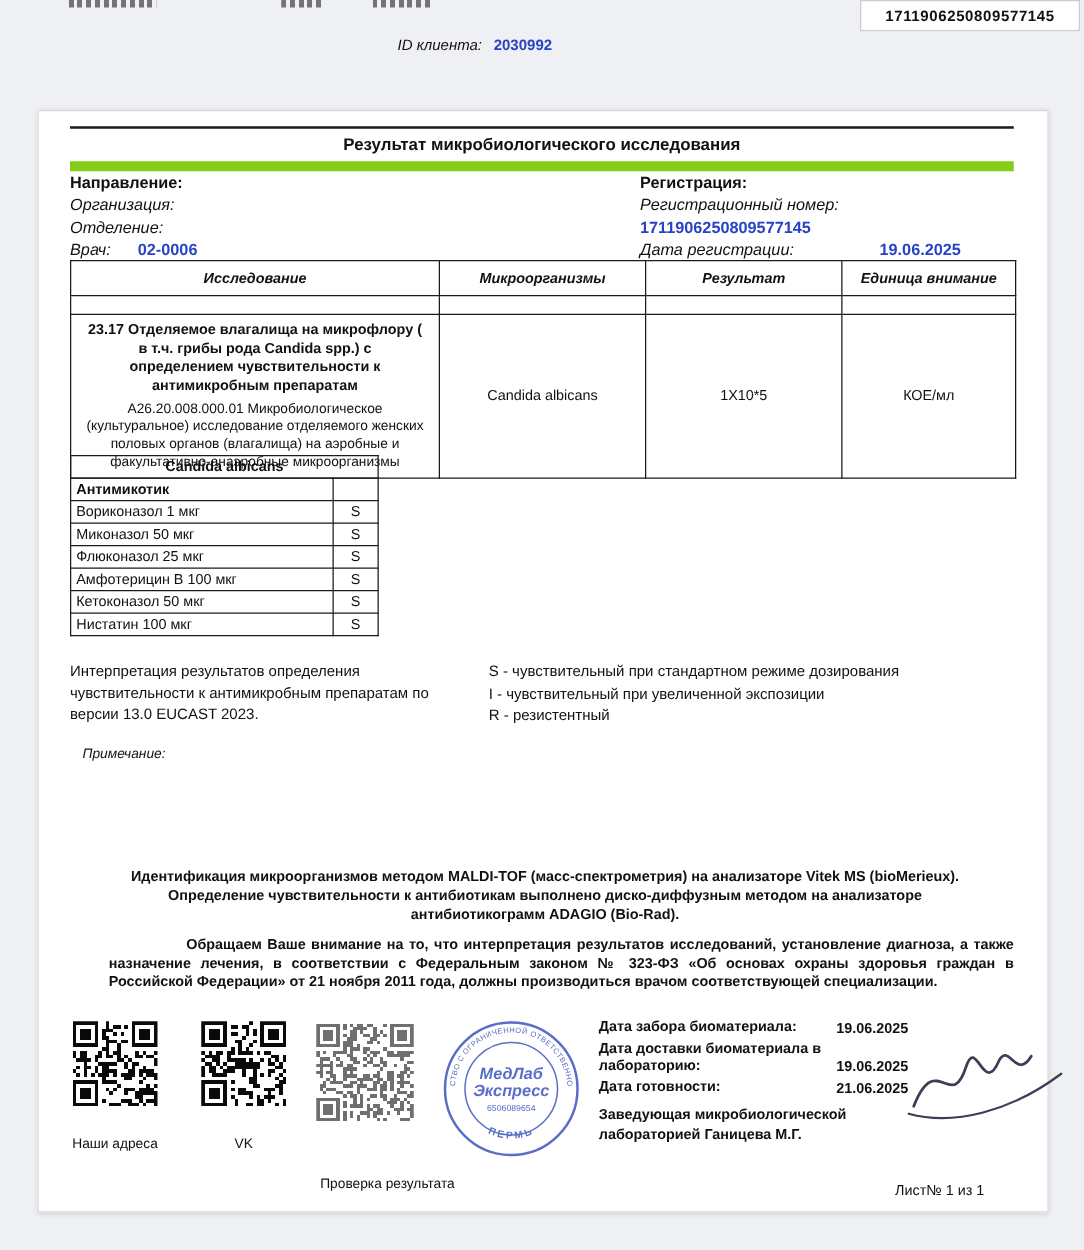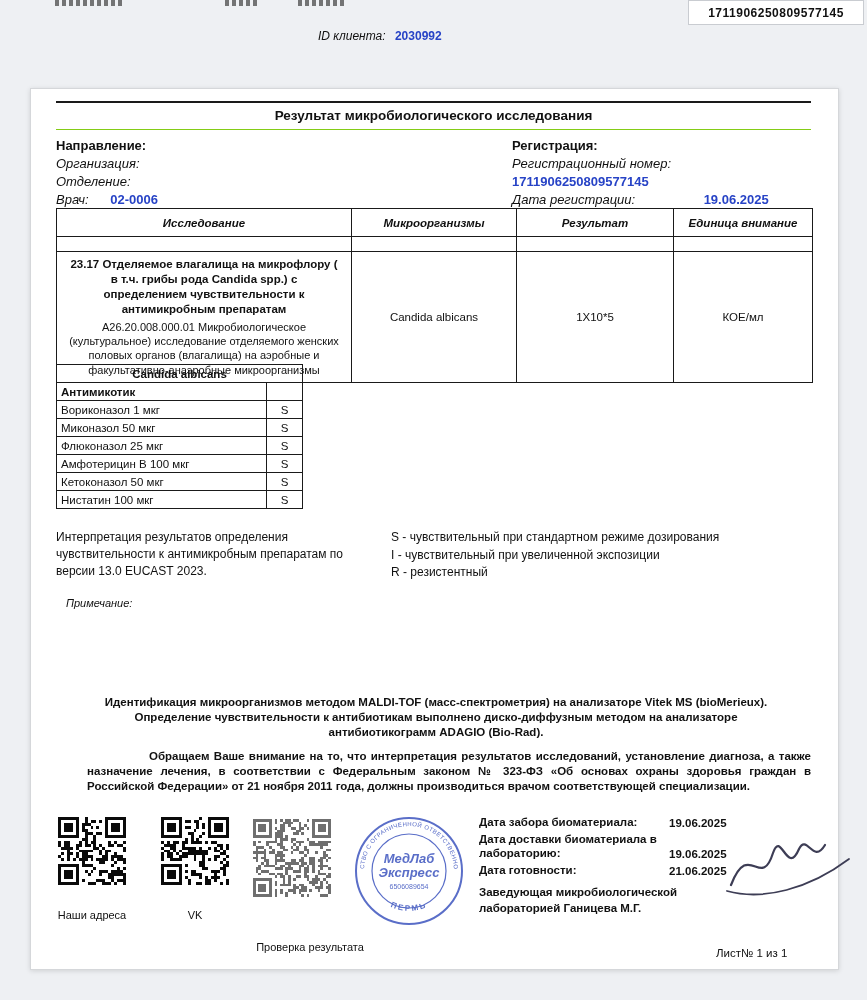--- a/index.html
+++ b/index.html
@@ -10,21 +10,21 @@
         background:repeating-linear-gradient(90deg,#4a4a4a 0 4px,transparent 4px 7px);}
   .client-id{position:absolute;left:318px;top:29px;font-size:12px;}
   .client-id .lbl{font-style:italic;}
   .client-id .val{color:#2743c6;font-weight:600;margin-left:6px;}
   .barcode-box{position:absolute;left:688px;top:0;width:174px;height:23px;background:#fff;
                border:1px solid #c9ccd1;display:flex;align-items:center;justify-content:center;
                font-weight:bold;font-size:12px;letter-spacing:.5px;}
   .page{position:absolute;left:30px;top:88px;width:807px;height:880px;background:#fff;
         border:1px solid #d5d7da;box-shadow:0 1px 5px rgba(0,0,0,.13);}
   .abs{position:absolute;}
-  .title-block{left:25px;top:12px;width:755px;border-top:2px solid #1a1a1a;border-bottom:1px solid #84cc16;
+  .title-block{left:25px;top:12px;width:755px;border-top:2px solid #1a1a1a;border-bottom:8px solid #84cc16;
                text-align:center;font-weight:bold;font-size:13.5px;padding:5px 0 6px;}
   .info{left:25px;top:48px;width:755px;font-size:13px;}
   .info .row{line-height:18px;}
   .h-bold{font-weight:bold;}
   .it{font-style:italic;}
   .blue{color:#2743c6;font-weight:bold;}
   .reg-col{position:absolute;left:456px;top:0;}
   .reg-col .rlbl{display:inline-block;width:188px;font-style:italic;}
   table.doc{border-collapse:collapse;font-size:11.5px;}
   table.doc td{border:1px solid #1a1a1a;}

